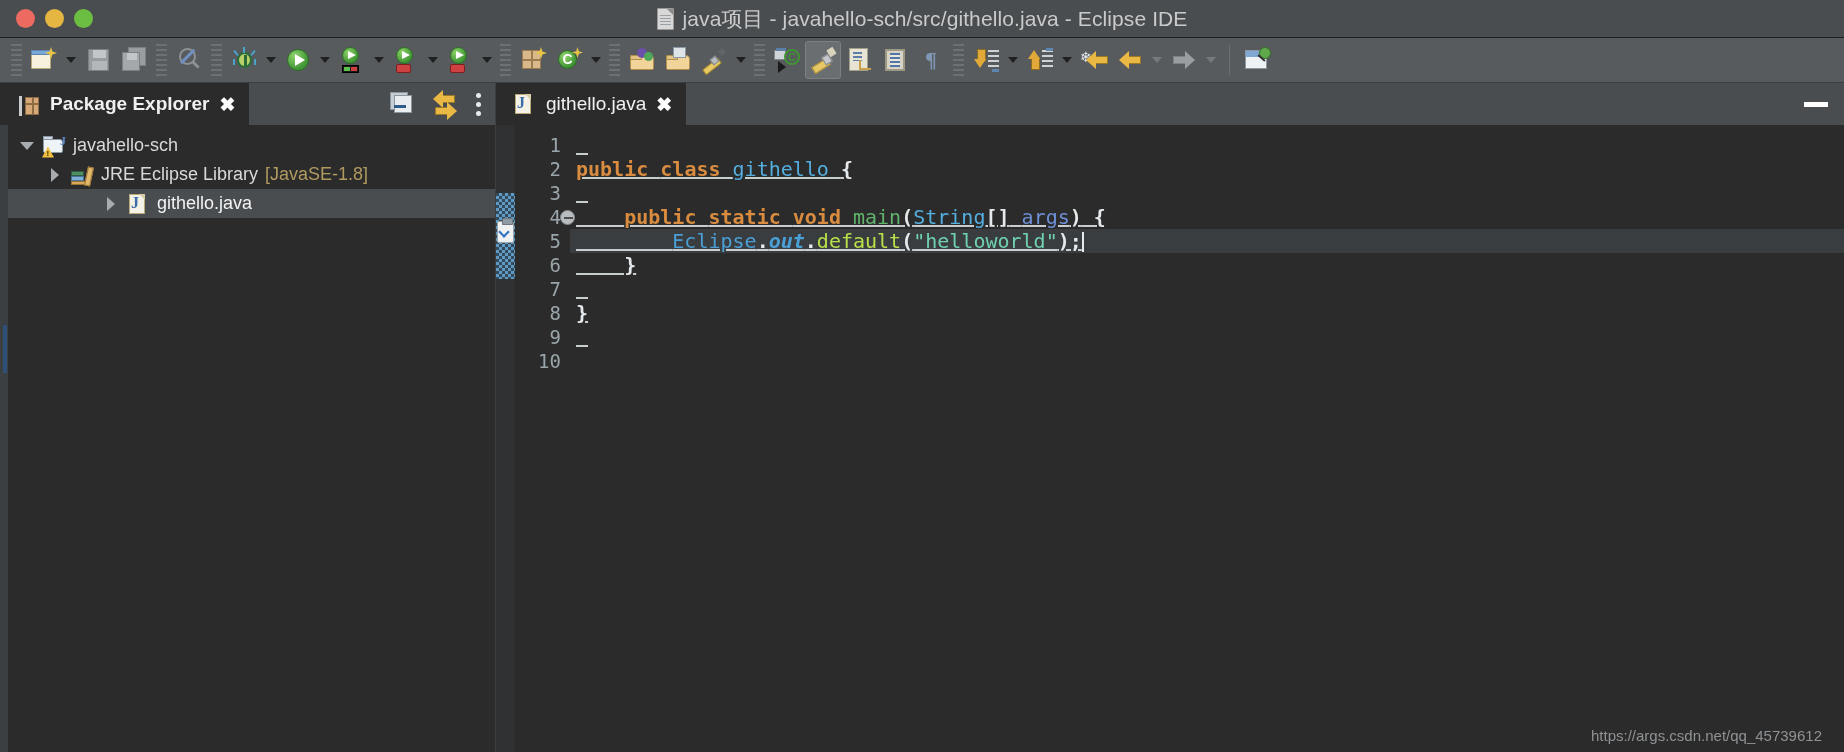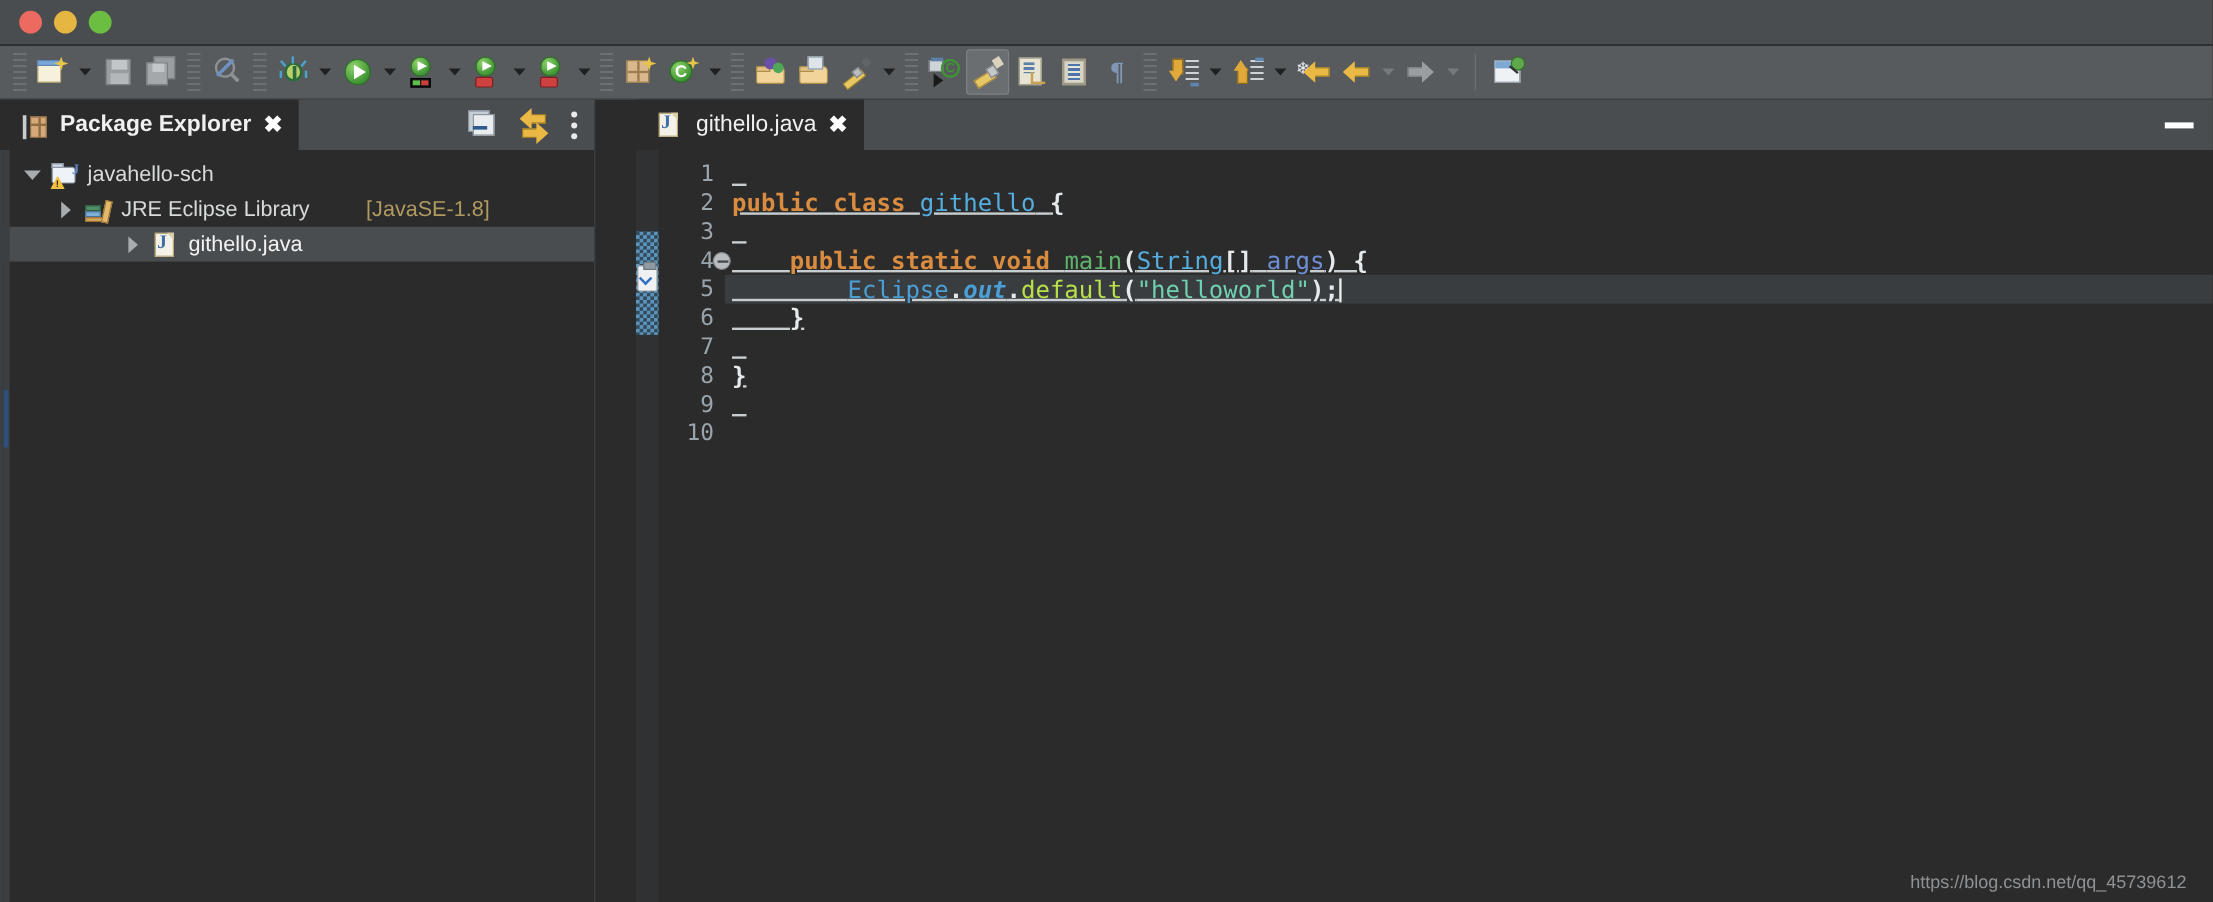--- a/index.html
+++ b/index.html
@@ -261,21 +261,21 @@
   .ic-persp .win { position:absolute; left:2px; top:4px; width:22px; height:19px;
     background:#eef2f5; border:1px solid #8d979f; }
   .ic-persp .win::before { content:""; position:absolute; left:0; top:0; right:0; height:6px;
     background:#7fa9d2; }
   .ic-persp .pin { position:absolute; right:0; top:1px; width:12px; height:12px; border-radius:50%;
     background:#5fa84c; border:1px solid #357026; }
   .ic-persp .nd { position:absolute; right:5px; top:11px; width:9px; height:2px;
     background:#333; transform: rotate(40deg); }
 
   
-  .body-wrap { display: flex; height: calc(752px - 38px - 45px); gap: 34px; }
+  .body-wrap { display: flex; height: calc(752px - 38px - 45px); }
 
   
   .explorer { width: 496px; display: flex; flex-direction: column;
     border-right: 1px solid #3c3f41; background:#3c3f41; }
   .expl-tabrow { height: 42px; display: flex; align-items: stretch; background:#4a4d4f; }
   .expl-tab {
     display:flex; align-items:center; gap:10px;
     background:#2b2b2b; padding: 0 14px 0 16px;
     min-width: 245px;
   }
@@ -310,21 +310,21 @@
     border-left: 3px solid #3c3f41; }
   .row { display:flex; align-items:center; height:29px; padding-left: 16px; gap:7px; }
   .row.selected { background:#4a4d4f; }
   .twisty { width:16px; height:16px; display:flex; align-items:center; justify-content:center; }
   .twisty.down i { border-left:7px solid transparent; border-right:7px solid transparent;
     border-top:8px solid #a9acae; }
   .twisty.right i { border-top:7px solid transparent; border-bottom:7px solid transparent;
     border-left:8px solid #a9acae; }
   .row-label { color:#d7d9da; font-size:18px; white-space:nowrap; }
   .row-label.white { color:#f2f3f4; }
-  .row-sub { color:#b09a5f; font-size:18px;margin-left:40px; }
+  .row-sub { color:#b09a5f; font-size:18px; }
 
   .tic { position:relative; width:24px; height:24px; flex:none; }
   .tic-proj .fold { position:absolute; left:1px; top:5px; width:20px; height:14px;
     background:#eef3f7; border:1px solid #8b98a3; border-radius:1px 3px 2px 2px; }
   .tic-proj .tab { position:absolute; left:1px; top:2px; width:10px; height:4px;
     background:#cfd8e0; border:1px solid #8b98a3; }
   .tic-proj .j { position:absolute; right:0px; top:0px; color:#5b86c2;
     font: bold 12px "Liberation Serif", serif; }
   .tic-proj .warn { position:absolute; left:0; bottom:0; width:12px; height:11px;
     background:#f0c040;
@@ -417,20 +417,24 @@
   .left-edge .blue { position:absolute; left:0; top:200px; width:4px; height:48px; background:#2e4f78; }
 </style>
 </head>
 <body>
 
 <div class="titlebar">
   <div class="traffic">
     <div class="dot red"></div>
     <div class="dot yellow"></div>
     <div class="dot green"></div>
+  </div>
+  <div class="title-center">
+    <span class="doc-glyph"></span>
+    <span class="title-text">java项目 - javahello-sch/src/githello.java - Eclipse IDE</span>
   </div>
 </div>
 
 <div class="toolbar">
 
   <div class="grip"></div>
 
   <div class="tb-item">
     <div class="tb-btn">
       <span class="ic ic-new">
@@ -807,16 +811,16 @@
           <div class="cline"><span class="kw">public </span><span class="kw">class </span><span class="cls">githello</span><span class="pnc"> </span><span class="pnc">{</span></div>
           <div class="cline">&nbsp;</div>
           <div class="cline"><span class="pnc">    </span><span class="kw">public </span><span class="kw">static </span><span class="kw">void </span><span class="typ">main</span><span class="pnc">(</span><span class="cls">String</span><span class="pnc">[]</span><span class="pnc"> </span><span class="ident">args</span><span class="pnc">)</span><span class="pnc"> {</span></div>
           <div class="cline current"><span class="pnc">        </span><span class="sysc">Eclipse</span><span class="pnc">.</span><span class="outf">out</span><span class="pnc">.</span><span class="meth">default</span><span class="pnc">(</span><span class="str">"helloworld"</span><span class="pnc">);</span><span class="caret-bar"></span></div>
           <div class="cline"><span class="pnc">    }</span></div>
           <div class="cline">&nbsp;</div>
           <div class="cline"><span class="pnc">}</span></div>
           <div class="cline">&nbsp;</div>
         </div>
 
-      <div class="watermark">https://blog.csdn.net/qq_45739612</div>
+      <div class="watermark">https://args.csdn.net/qq_45739612</div>
     </div>
   </div>
 </div>
 
 </body></html>

